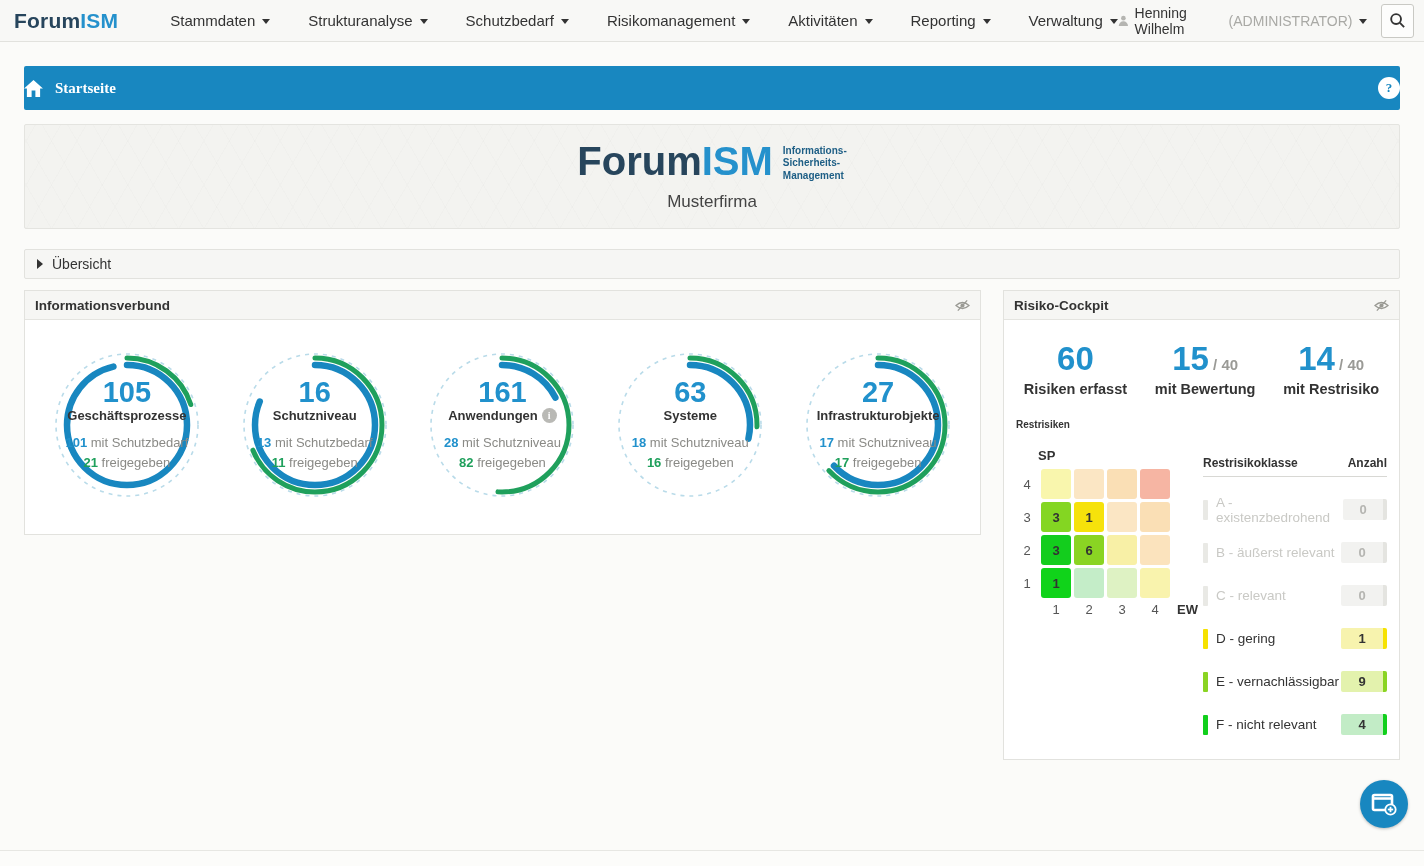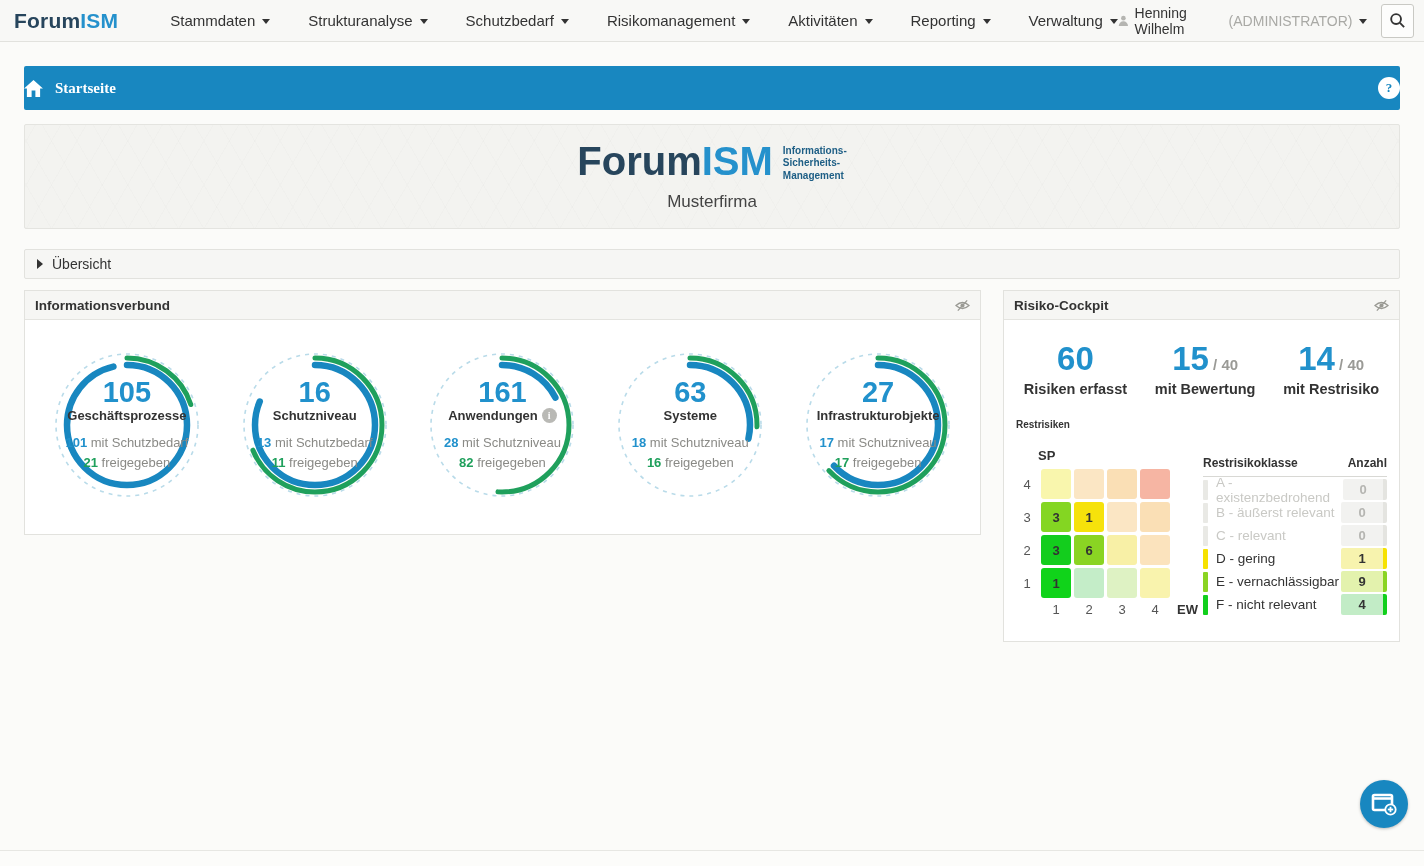--- a/index.html
+++ b/index.html
@@ -89,21 +89,21 @@
   .matrix-wrap { font-size:13px; color:#555; }
   .sp-label { font-weight:bold; color:#333; margin:8px 0 6px 22px; }
   .matrix-grid { display:grid; grid-template-columns:22px repeat(4,30px); grid-auto-rows:30px; gap:3px; align-items:center; }
   .m-rowlab { text-align:center; color:#555; }
   .m-cell { width:30px; height:30px; border-radius:3px; display:flex; align-items:center; justify-content:center; font-weight:bold; color:#333; font-size:13px; }
   .m-colrow { display:grid; grid-template-columns:22px repeat(4,30px) 30px; gap:3px; margin-top:4px; align-items:center; }
   .m-collab { text-align:center; color:#555; }
   .ew-label { font-weight:bold; color:#333; text-align:left; padding-left:4px; }
   .legend { flex:1; margin-top:16px; }
   .legend-head { display:flex; justify-content:space-between; font-size:12px; font-weight:bold; color:#333; padding-bottom:6px; border-bottom:1px solid #d8d8d4; }
-  .legend-row { display:flex; align-items:center; margin-top:2px; height:21px;justify-content:space-between; }
+  .legend-row { display:flex; align-items:center; margin-top:22px; height:21px;justify-content:space-between; }
   .legend-bar { width:5px; height:20px; border-radius:1px; margin-right:8px; flex:0 0 auto; }
   .legend-label { font-size:13.5px; color:#333; }
   .legend-row.muted .legend-label { color:#c9c9c5; }
   .legend-badge {
     margin-left:auto; width:46px; height:21px; border-radius:2px; display:flex; align-items:center; justify-content:center;
     font-size:13px; font-weight:bold; color:#333;
   }
   .legend-row.muted .legend-badge { color:#b5b5b1; }
   
   .fab {

